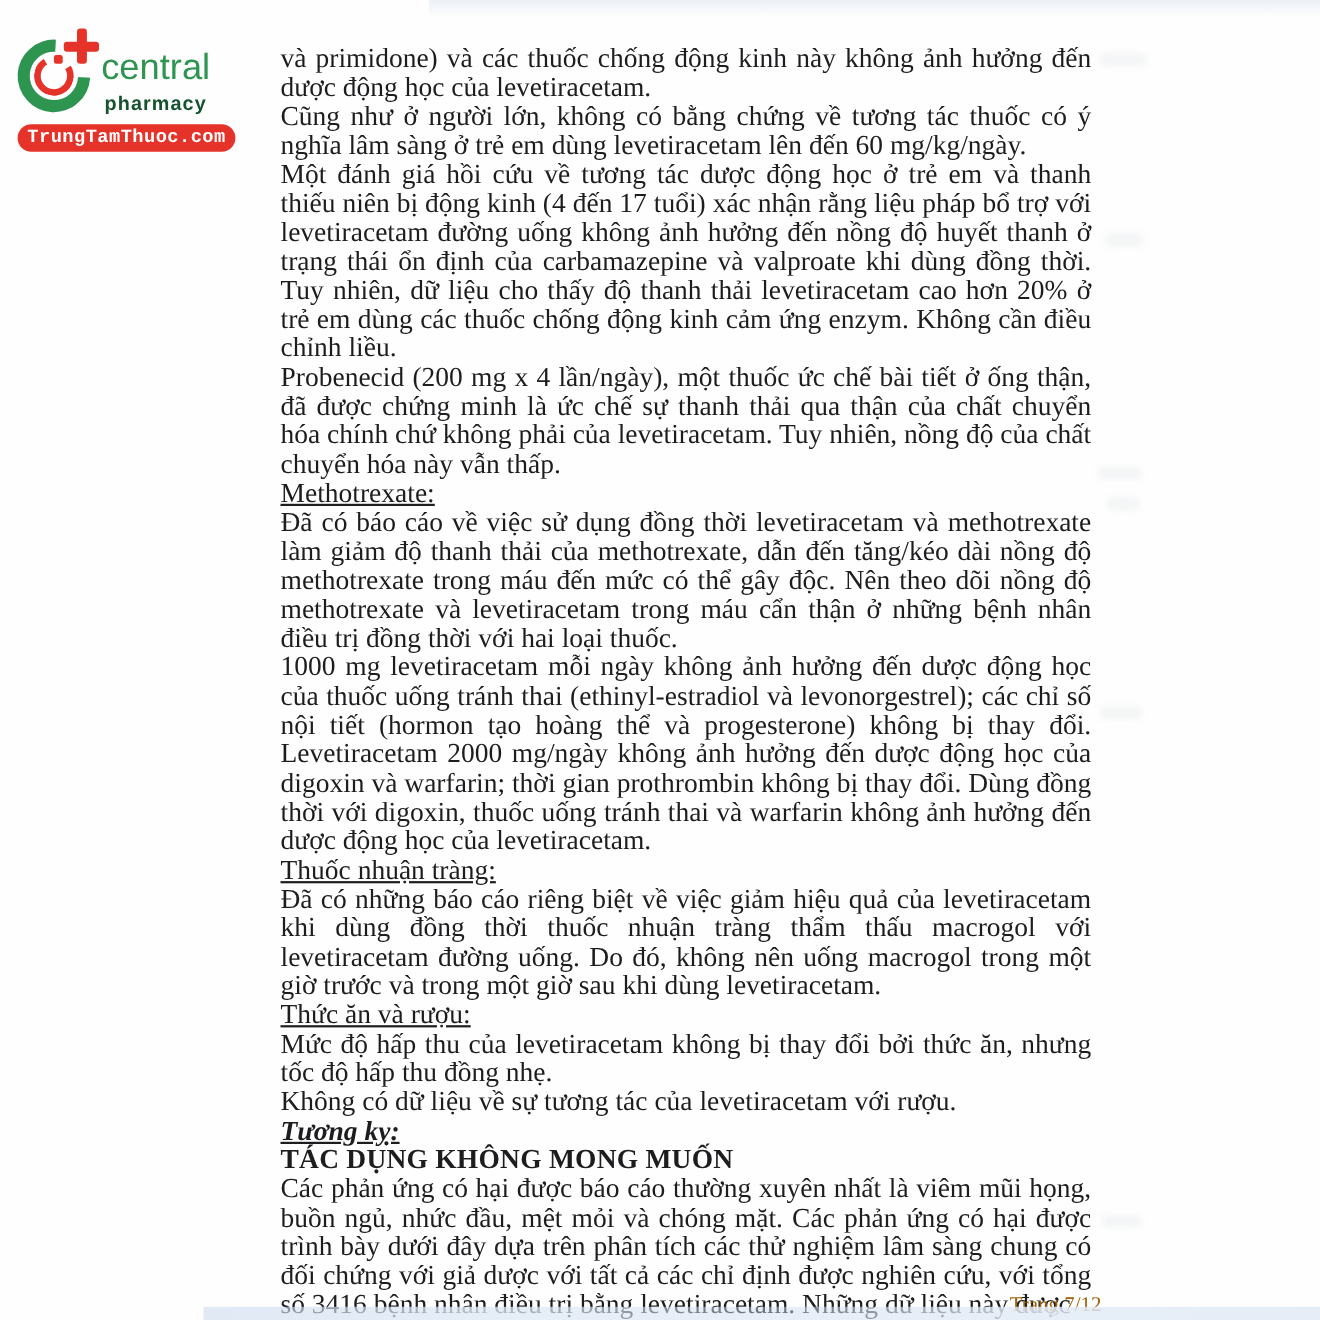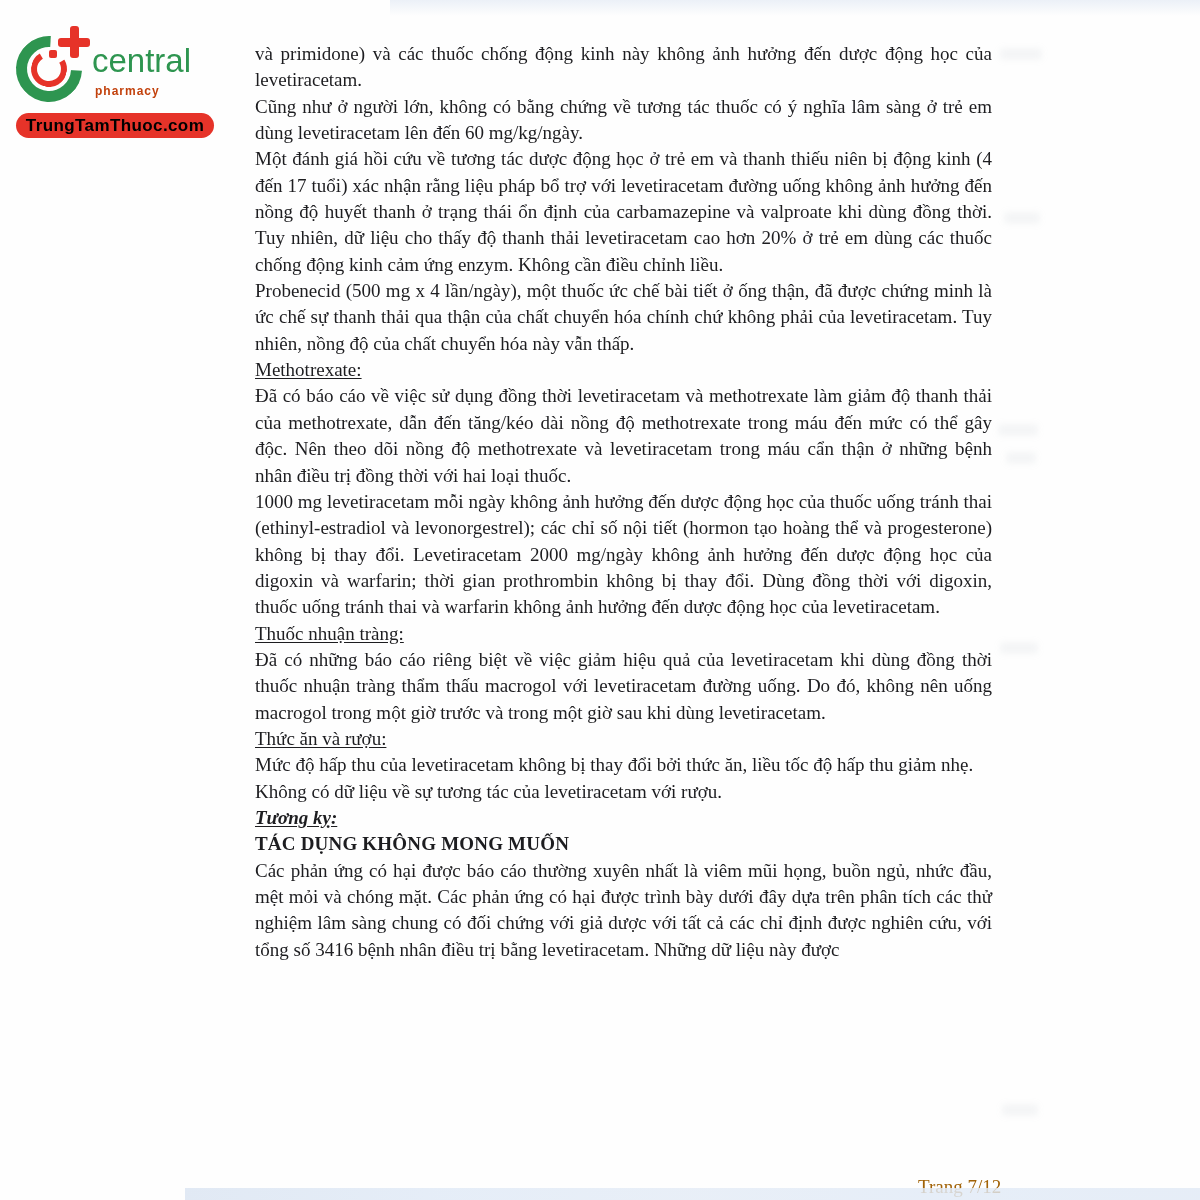--- a/index.html
+++ b/index.html
@@ -26,28 +26,28 @@
     border-top-color:transparent;transform:rotate(14deg);}
   .plus{position:absolute;left:42px;top:-10px;width:32px;height:32px;}
   .plus::before{content:"";position:absolute;left:12px;top:0;width:9px;height:32px;
     background:#e63329;border-radius:3px;}
   .plus::after{content:"";position:absolute;left:0;top:12px;width:32px;height:9px;
     background:#e63329;border-radius:3px;}
   .plus-dot{position:absolute;left:33px;top:14px;width:8px;height:8px;background:#e63329;border-radius:2px;}
   .brand{position:absolute;left:76px;top:8px;font-family:"Liberation Sans",sans-serif;
     font-weight:400;font-size:33px;color:#2e9550;}
   .sub{position:absolute;left:79px;top:50px;font-family:"Liberation Sans",sans-serif;
-    font-weight:700;font-size:12px;color:#c2410c;letter-spacing:1px;}
+    font-weight:700;font-size:18px;color:#14532d;letter-spacing:1px;}
   .badge{position:absolute;left:0;top:79px;width:198px;height:25px;background:#e63329;
-    border-radius:13px;color:#000000;font-family:Liberation Sans, sans-serif;font-weight:700;
+    border-radius:13px;color:#ffffff;font-family:Liberation Mono, monospace;font-weight:700;
     font-size:17px;text-align:center;line-height:25px;letter-spacing:.4px;}
 
   
   .content{position:absolute;left:255px;top:41px;width:737px;color:#1d1d20;
-    font-size:19px;line-height:26.35px;text-align:justify;}
+    font-size:25px;line-height:26.35px;text-align:justify;}
   .tblock{margin:0;}
   .hu{text-decoration:underline;text-underline-offset:2px;}
   .caps{font-weight:700;letter-spacing:.2px;}
   .bi{font-weight:700;font-style:italic;}
   .biu{font-weight:700;font-style:italic;text-decoration:underline;text-underline-offset:2px;}
 
   .page-num{position:absolute;left:918px;top:1176px;font-size:19px;color:#a16207;}
 </style>
 </head>
 <body>
@@ -65,28 +65,28 @@
     </div>
     <div class="brand">central</div>
     <div class="sub">pharmacy</div>
     <div class="badge">TrungTamThuoc.com</div>
   </div>
 
   <main class="content">
     <div class="tblock">và primidone) và các thuốc chống động kinh này không ảnh hưởng đến dược động học của levetiracetam.</div>
     <div class="tblock">Cũng như ở người lớn, không có bằng chứng về tương tác thuốc có ý nghĩa lâm sàng ở trẻ em dùng levetiracetam lên đến 60 mg/kg/ngày.</div>
     <div class="tblock">Một đánh giá hồi cứu về tương tác dược động học ở trẻ em và thanh thiếu niên bị động kinh (4 đến 17 tuổi) xác nhận rằng liệu pháp bổ trợ với levetiracetam đường uống không ảnh hưởng đến nồng độ huyết thanh ở trạng thái ổn định của carbamazepine và valproate khi dùng đồng thời. Tuy nhiên, dữ liệu cho thấy độ thanh thải levetiracetam cao hơn 20% ở trẻ em dùng các thuốc chống động kinh cảm ứng enzym. Không cần điều chỉnh liều.</div>
-    <div class="tblock">Probenecid (500 mg x 4 lần/ngày), một thuốc ức chế bài tiết ở ống thận, đã được chứng minh là ức chế sự thanh thải qua thận của chất chuyển hóa chính chứ không phải của levetiracetam. Tuy nhiên, nồng độ của chất chuyển hóa này vẫn thấp.</div>
+    <div class="tblock">Probenecid (200 mg x 4 lần/ngày), một thuốc ức chế bài tiết ở ống thận, đã được chứng minh là ức chế sự thanh thải qua thận của chất chuyển hóa chính chứ không phải của levetiracetam. Tuy nhiên, nồng độ của chất chuyển hóa này vẫn thấp.</div>
     <div class="tblock hu">Methotrexate:</div>
     <div class="tblock">Đã có báo cáo về việc sử dụng đồng thời levetiracetam và methotrexate làm giảm độ thanh thải của methotrexate, dẫn đến tăng/kéo dài nồng độ methotrexate trong máu đến mức có thể gây độc. Nên theo dõi nồng độ methotrexate và levetiracetam trong máu cẩn thận ở những bệnh nhân điều trị đồng thời với hai loại thuốc.</div>
     <div class="tblock">1000 mg levetiracetam mỗi ngày không ảnh hưởng đến dược động học của thuốc uống tránh thai (ethinyl-estradiol và levonorgestrel); các chỉ số nội tiết (hormon tạo hoàng thể và progesterone) không bị thay đổi. Levetiracetam 2000 mg/ngày không ảnh hưởng đến dược động học của digoxin và warfarin; thời gian prothrombin không bị thay đổi. Dùng đồng thời với digoxin, thuốc uống tránh thai và warfarin không ảnh hưởng đến dược động học của levetiracetam.</div>
     <div class="tblock hu">Thuốc nhuận tràng:</div>
     <div class="tblock">Đã có những báo cáo riêng biệt về việc giảm hiệu quả của levetiracetam khi dùng đồng thời thuốc nhuận tràng thẩm thấu macrogol với levetiracetam đường uống. Do đó, không nên uống macrogol trong một giờ trước và trong một giờ sau khi dùng levetiracetam.</div>
     <div class="tblock hu">Thức ăn và rượu:</div>
-    <div class="tblock">Mức độ hấp thu của levetiracetam không bị thay đổi bởi thức ăn, liều tốc độ hấp thu giảm nhẹ.</div>
+    <div class="tblock">Mức độ hấp thu của levetiracetam không bị thay đổi bởi thức ăn, nhưng tốc độ hấp thu đồng nhẹ.</div>
     <div class="tblock">Không có dữ liệu về sự tương tác của levetiracetam với rượu.</div>
     <div class="tblock biu">Tương kỵ:</div>
     <div class="tblock caps">TÁC DỤNG KHÔNG MONG MUỐN</div>
     <div class="tblock">Các phản ứng có hại được báo cáo thường xuyên nhất là viêm mũi họng, buồn ngủ, nhức đầu, mệt mỏi và chóng mặt. Các phản ứng có hại được trình bày dưới đây dựa trên phân tích các thử nghiệm lâm sàng chung có đối chứng với giả dược với tất cả các chỉ định được nghiên cứu, với tổng số 3416 bệnh nhân điều trị bằng levetiracetam. Những dữ liệu này được</div>
   </main>
 
   <span class="sm" style="left:1000px;top:48px;width:42px;height:12px;"></span>
   <span class="sm" style="left:1004px;top:212px;width:36px;height:12px;"></span>
   <span class="sm" style="left:998px;top:424px;width:40px;height:12px;"></span>
   <span class="sm" style="left:1006px;top:452px;width:30px;height:12px;"></span>

